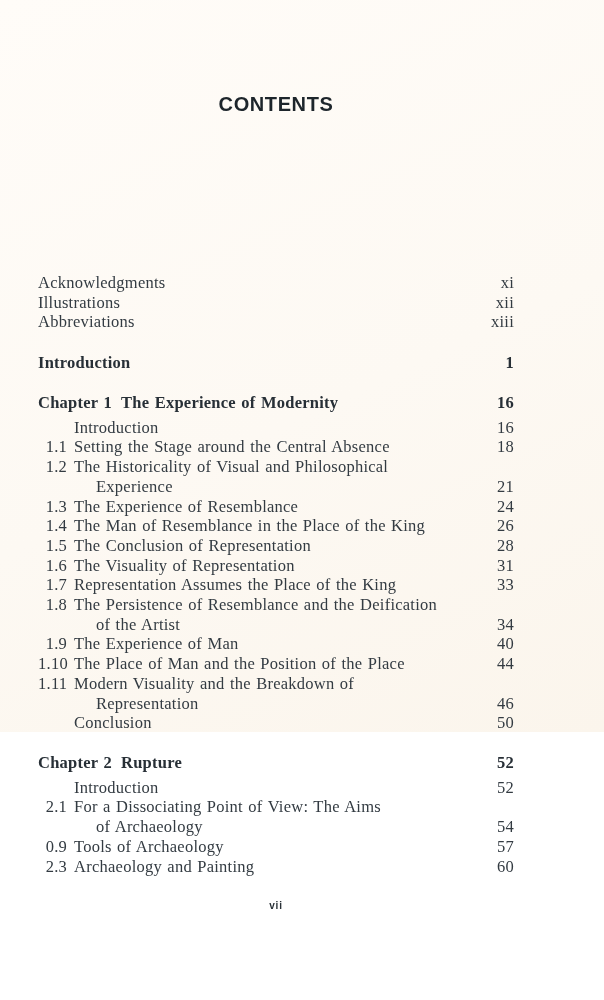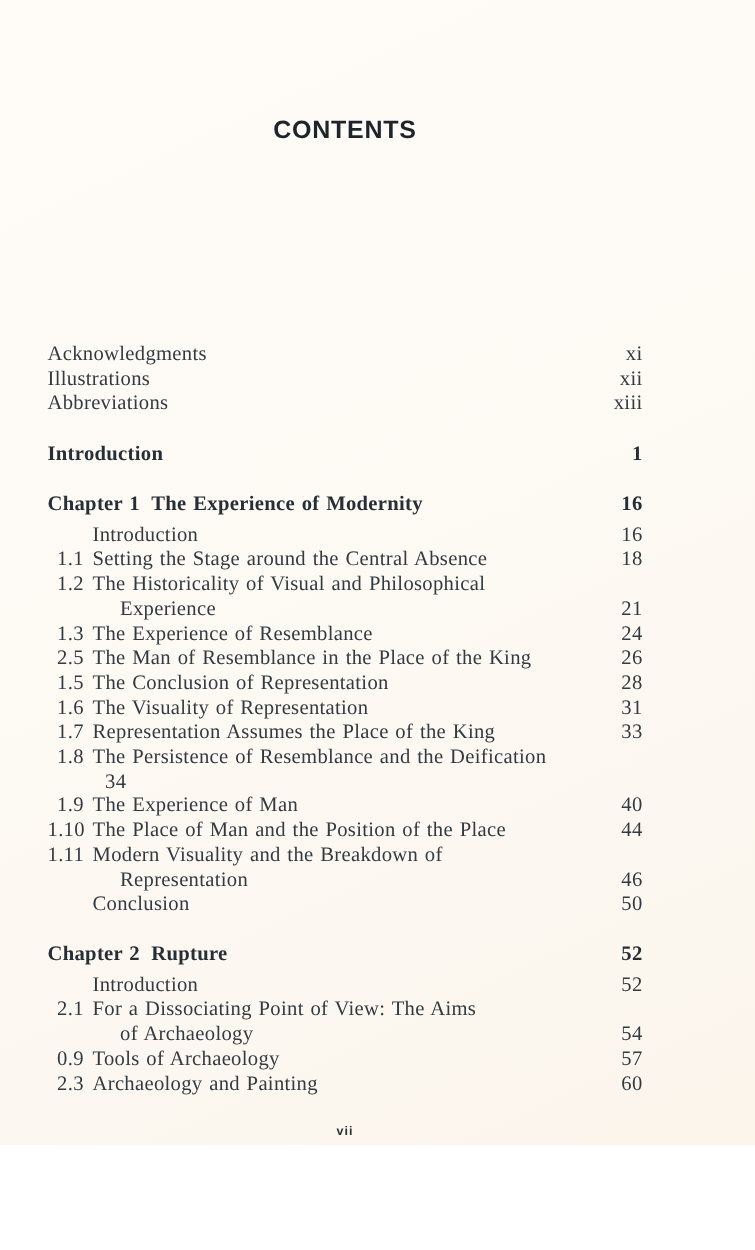--- a/index.html
+++ b/index.html
@@ -1,18 +1,18 @@
 <!DOCTYPE html>
 <html><head>
 <meta charset="utf-8">
 <style>
   html,body{margin:0;padding:0;}
   body{width:604px;height:1000px;overflow:hidden;}
   .page{
-    position:relative;width:604px;height:916px;
+    position:relative;width:604px;height:732px;
     background:linear-gradient(155deg,#fffcf8 0%,#fdf9f3 55%,#fbf5ec 100%);
     font-family:"Liberation Serif",serif;
     color:#333b42;
   }
   .text-col{position:absolute;left:38px;width:476px;}
   .contents-title{
     top:92px;text-align:center;
     font-family:"Liberation Sans",sans-serif;
     font-weight:bold;font-size:20px;line-height:24px;
     letter-spacing:0.6px;color:#1d252b;
@@ -91,21 +91,21 @@
       <span class="num"></span>
       <span class="txt cont">Experience</span>
       <span class="pg">21</span>
     </div>
     <div class="row">
       <span class="num">1.3</span>
       <span class="txt">The Experience of Resemblance</span>
       <span class="pg">24</span>
     </div>
     <div class="row">
-      <span class="num">2.5</span>
+      <span class="num">1.4</span>
       <span class="txt">The Man of Resemblance in the Place of the King</span>
       <span class="pg">26</span>
     </div>
     <div class="row">
       <span class="num">1.5</span>
       <span class="txt">The Conclusion of Representation</span>
       <span class="pg">28</span>
     </div>
     <div class="row">
       <span class="num">1.6</span>
@@ -117,20 +117,21 @@
       <span class="txt">Representation Assumes the Place of the King</span>
       <span class="pg">33</span>
     </div>
     <div class="row">
       <span class="num">1.8</span>
       <span class="txt">The Persistence of Resemblance and the Deification</span>
       <span class="pg"></span>
     </div>
     <div class="row">
       <span class="num"></span>
+      <span class="txt cont">of the Artist</span>
       <span class="pg">34</span>
     </div>
     <div class="row">
       <span class="num">1.9</span>
       <span class="txt">The Experience of Man</span>
       <span class="pg">40</span>
     </div>
     <div class="row">
       <span class="num">1.10</span>
       <span class="txt">The Place of Man and the Position of the Place</span>

